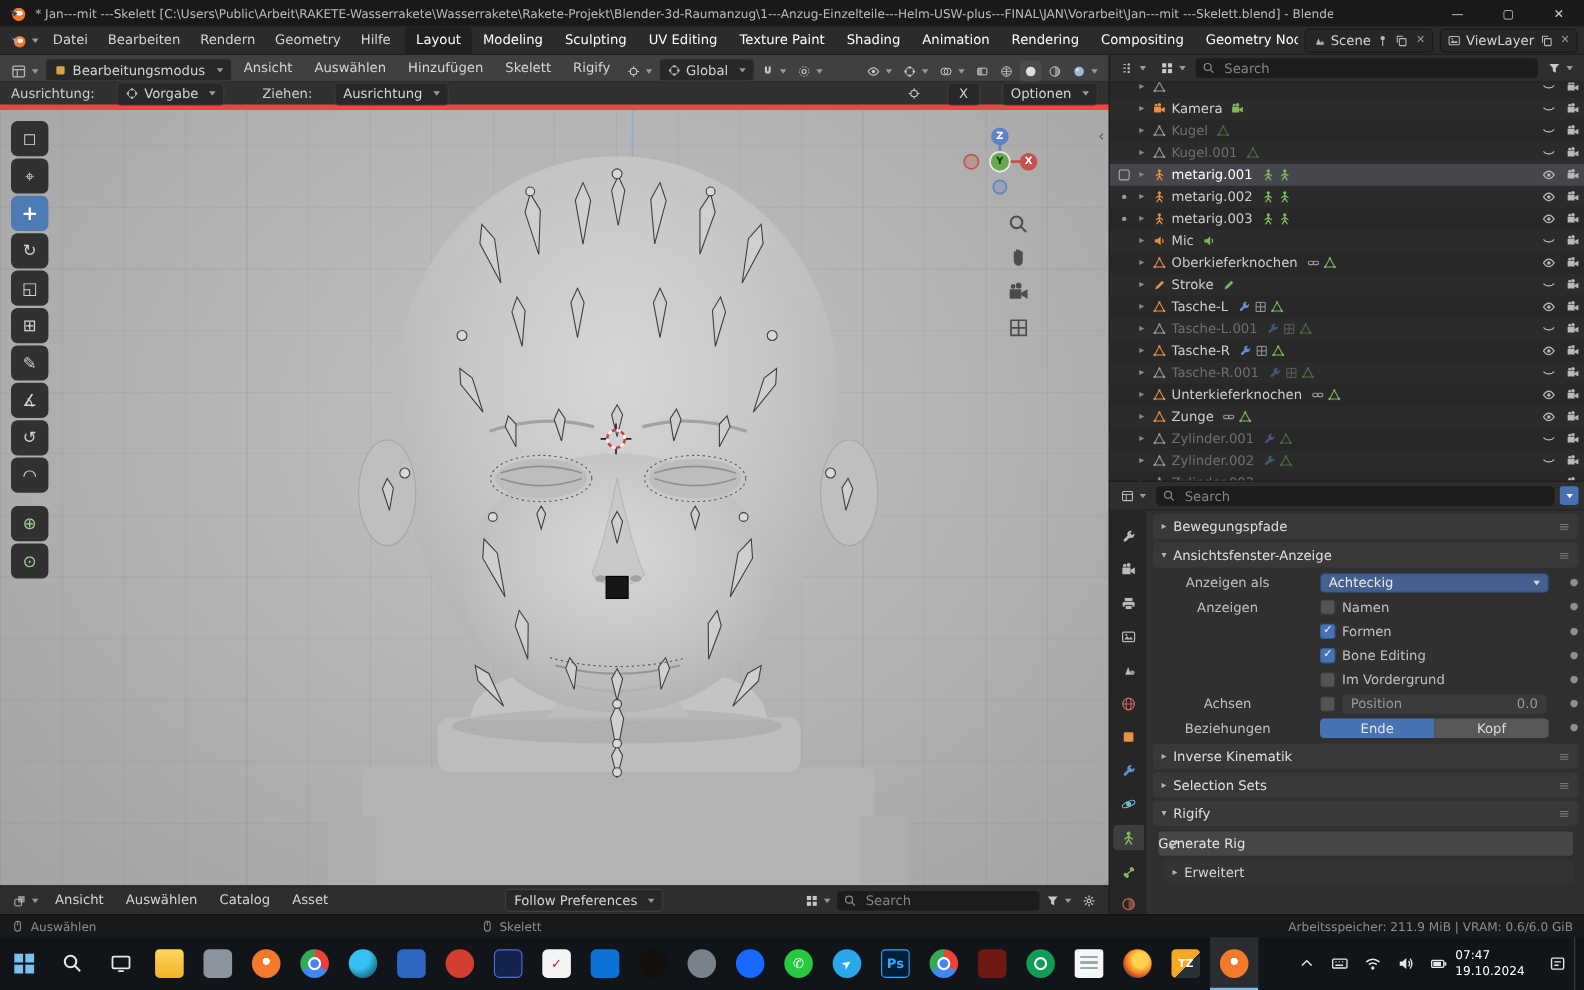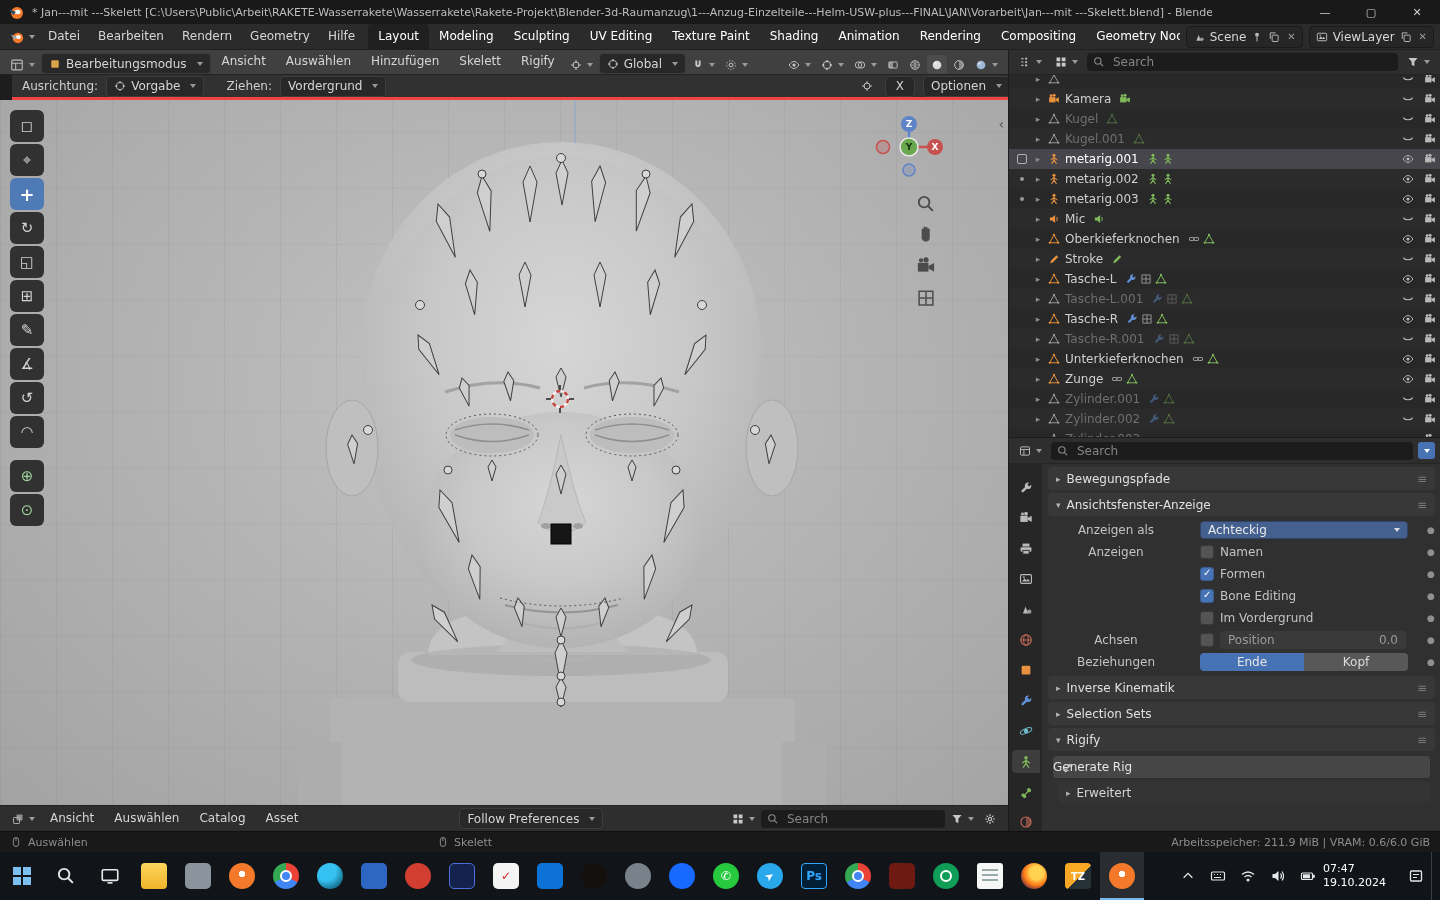--- a/index.html
+++ b/index.html
@@ -27,21 +27,21 @@
   
   .toolheader{left:0;top:50px;width:1008px;height:25px;background:#404040;border-bottom:1px solid #232323;display:flex;align-items:flex-end;box-sizing:border-box;padding:0 6px;gap:2px;}
   .dd{display:inline-flex;align-items:center;gap:5px;background:#282828;border:1px solid #3d3d3d;border-radius:4px;height:19px;padding:0 7px;white-space:nowrap;}
   .hbtn{display:inline-flex;align-items:center;justify-content:center;height:19px;padding:0 4px;color:#c9c9c9;}
   
   .outlhead{left:1008px;top:50px;width:432px;height:25px;background:#2e2e2e;border-left:1px solid #1c1c1c;border-bottom:1px solid #232323;display:flex;align-items:center;box-sizing:border-box;padding:0 6px;gap:5px;}
   .search{flex:1;height:18px;background:#1c1c1c;border-radius:4px;display:flex;align-items:center;gap:6px;padding:0 6px;color:#8b8b8b;}
   .search input{flex:1;background:transparent;border:none;outline:none;color:#cfcfcf;font-size:12px;font-family:inherit;min-width:0;}
   .search input::placeholder{color:#858585;}
   
-  .toolsettings{left:12px;top:75px;width:1008px;height:25px;background:#313131;border-bottom:3px solid #ef4444;display:flex;align-items:center;box-sizing:border-box;padding:0 10px;gap:8px;}
+  .toolsettings{left:0;top:75px;width:1008px;height:25px;background:#313131;border-bottom:5px solid #ef4444;display:flex;align-items:center;box-sizing:border-box;padding:0 10px;gap:20px;}
   .tslabel{color:#cfcfcf;}
   .btn-sq{display:inline-flex;align-items:center;justify-content:center;height:19px;min-width:18px;background:#282828;border:1px solid #3d3d3d;border-radius:4px;color:#d0d0d0;padding:0 5px;}
   
   .viewport{left:0;top:100px;width:1008px;height:705px;background:radial-gradient(ellipse at 52% 40%, #c4c4c4 0%, #b4b4b4 45%, #a3a3a3 100%);overflow:hidden;}
   .viewport::before{content:"";position:absolute;inset:0;background-image:
      repeating-linear-gradient(90deg, rgba(60,60,60,.07) 0 1px, transparent 1px 56px),
      repeating-linear-gradient(0deg, rgba(60,60,60,.05) 0 1px, transparent 1px 56px);pointer-events:none;}
   .vptext{left:66px;top:10px;color:#3c3c3c;line-height:18px;}
   .vptools{left:10px;top:10px;display:flex;flex-direction:column;gap:2px;}
   .vptool{width:34px;height:32px;background:rgba(40,40,40,.93);border-radius:6px;display:flex;align-items:center;justify-content:center;color:#d2d2d2;font-size:15px;}
@@ -529,21 +529,21 @@
     <span class="tslabel">Ausrichtung:</span>
     <span class="dd">
       <svg class="s12" viewBox="0 0 16 16" style="color:#b9b9b9">
           <use href="#i-gizmoic"></use>
         </svg>
       <span>Vorgabe</span>
       <span class="car"></span>
     </span>
     <span class="tslabel" style="margin-left:14px">Ziehen:</span>
     <span class="dd">
-      <span>Vordergrund</span>
+      <span>Ausrichtung</span>
       <span class="car"></span>
     </span>
     <span style="margin-left:auto"></span>
     <span class="hbtn">
         <svg class="s12" viewBox="0 0 16 16">
           <use href="#i-target"></use>
         </svg>
       </span>
     <span class="btn-sq">X</span>
     <span class="dd">

